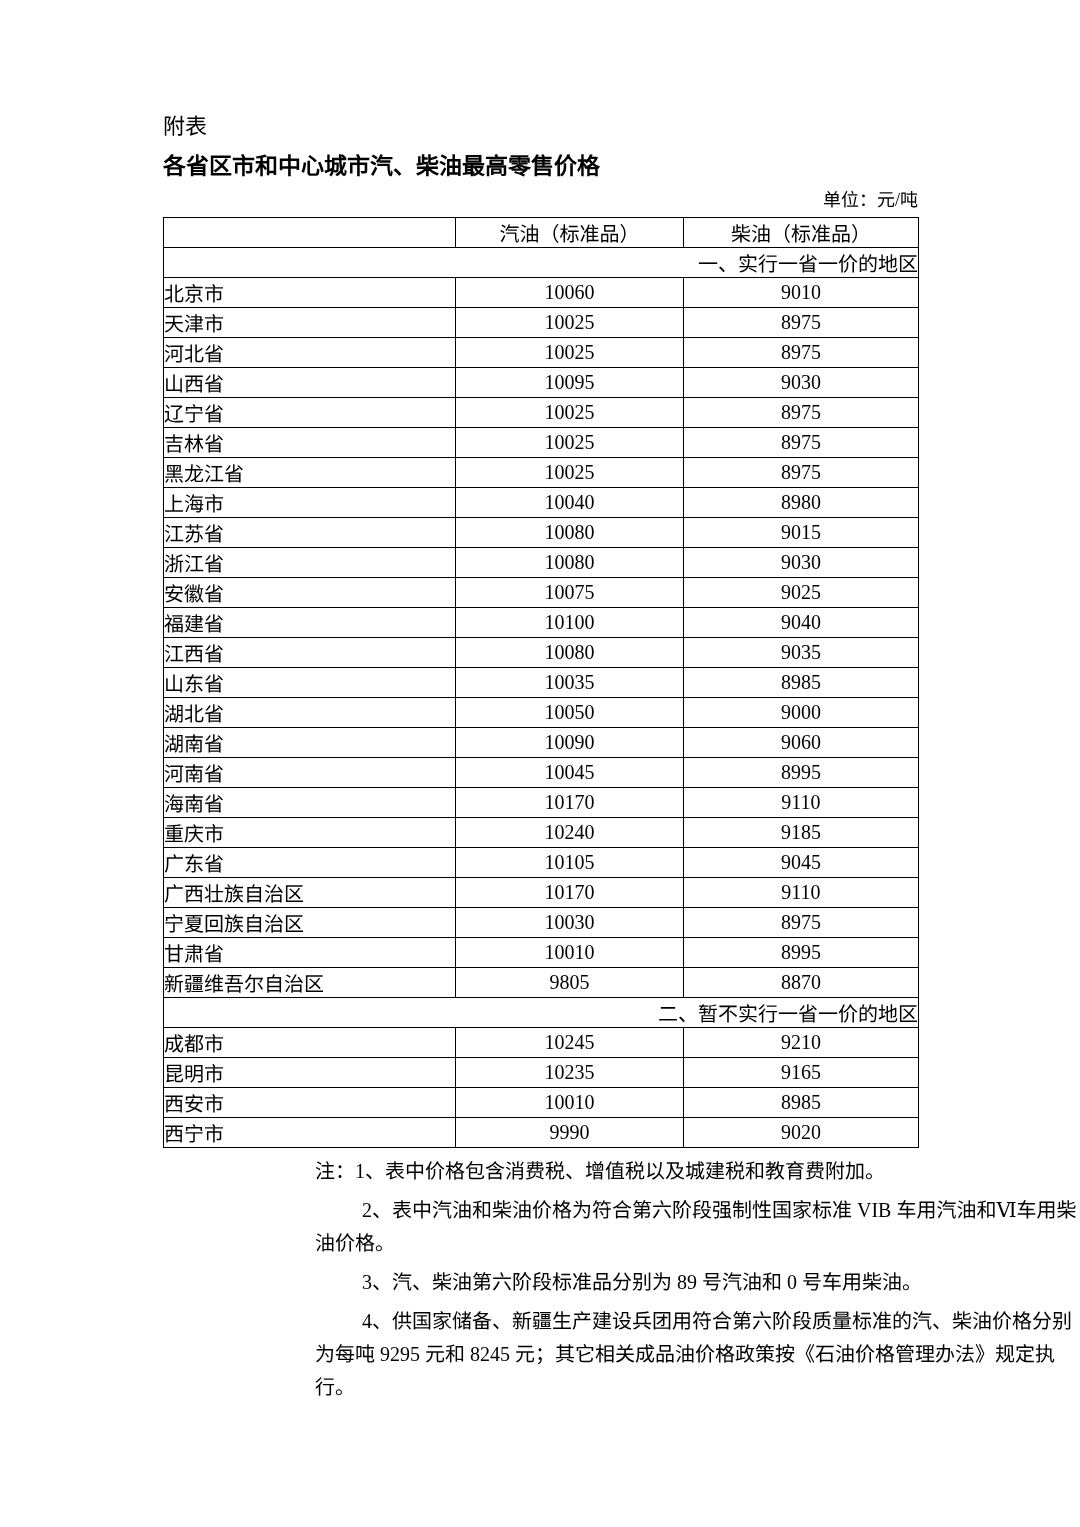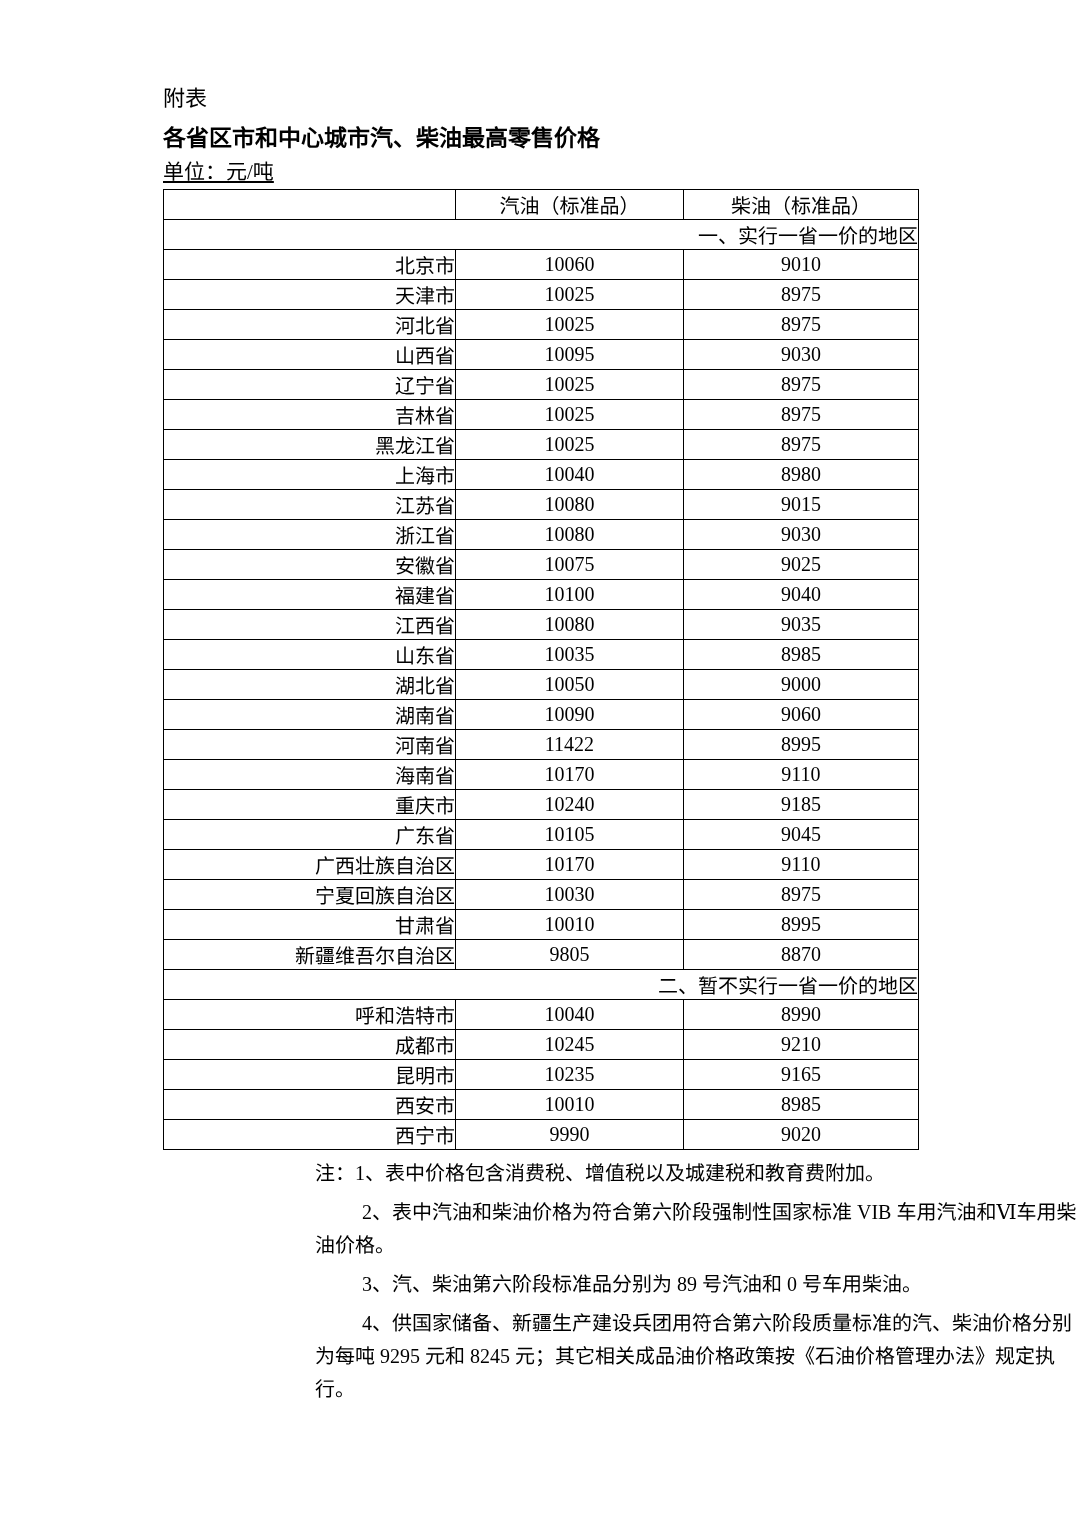--- a/index.html
+++ b/index.html
@@ -9,45 +9,44 @@
   }
   .page {
     position: relative;
     width: 1080px;
     height: 1527px;
     margin: 0 auto;
     background: #ffffff;
     color: #000000;
     font-family: "Liberation Serif", "DejaVu Serif", serif;
     box-sizing: border-box;
-    padding-top: 84px;
+    padding-top: 112px;
     overflow: hidden;
   }
   .content {
     width: 755px;
     margin-left: 163px;
   }
   .appendix {
     font-size: 22px;
     line-height: 30px;
     margin: 0;
   }
   .doc-title {
     font-size: 23px;
     font-weight: bold;
     text-align: left;
     line-height: 30px;
     margin: 10px 0 0 0;
   }
   .unit-line {
-    font-size: 21px;
-    text-align: left;
+    font-size: 18px;
+    text-align: right;
     line-height: 26px;
     margin: 5px 0 4px 0;
-    text-decoration: underline;
   }
   table.price-table {
     width: 755px;
     border-collapse: collapse;
     table-layout: fixed;
     font-size: 20px;
   }
   table.price-table th,
   table.price-table td {
     border: 1px solid #000000;
@@ -55,21 +54,21 @@
     padding: 0;
     font-weight: normal;
     vertical-align: middle;
     overflow: hidden;
     white-space: nowrap;
   }
   th.col-header, td.num-cell {
     text-align: center;
   }
   td.region-cell {
-    text-align: right;
+    text-align: left;
     padding-left: 57px;
   }
   td.section-cell {
     text-align: right;
     padding-left: 5px;
   }
   .notes {
     width: 775px;
     margin-left: 152px;
     margin-top: 7px;
@@ -188,21 +187,21 @@
             <td class="num-cell">10050</td>
             <td class="num-cell">9000</td>
           </tr>
           <tr>
             <td class="region-cell">湖南省</td>
             <td class="num-cell">10090</td>
             <td class="num-cell">9060</td>
           </tr>
           <tr>
             <td class="region-cell">河南省</td>
-            <td class="num-cell">11422</td>
+            <td class="num-cell">10045</td>
             <td class="num-cell">8995</td>
           </tr>
           <tr>
             <td class="region-cell">海南省</td>
             <td class="num-cell">10170</td>
             <td class="num-cell">9110</td>
           </tr>
           <tr>
             <td class="region-cell">重庆市</td>
             <td class="num-cell">10240</td>
@@ -228,25 +227,20 @@
             <td class="num-cell">10010</td>
             <td class="num-cell">8995</td>
           </tr>
           <tr>
             <td class="region-cell">新疆维吾尔自治区</td>
             <td class="num-cell">9805</td>
             <td class="num-cell">8870</td>
           </tr>
           <tr>
             <td class="section-cell" colspan="3">二、暂不实行一省一价的地区</td>
-          </tr>
-          <tr>
-            <td class="region-cell">呼和浩特市</td>
-            <td class="num-cell">10040</td>
-            <td class="num-cell">8990</td>
           </tr>
           <tr>
             <td class="region-cell">成都市</td>
             <td class="num-cell">10245</td>
             <td class="num-cell">9210</td>
           </tr>
           <tr>
             <td class="region-cell">昆明市</td>
             <td class="num-cell">10235</td>
             <td class="num-cell">9165</td>

